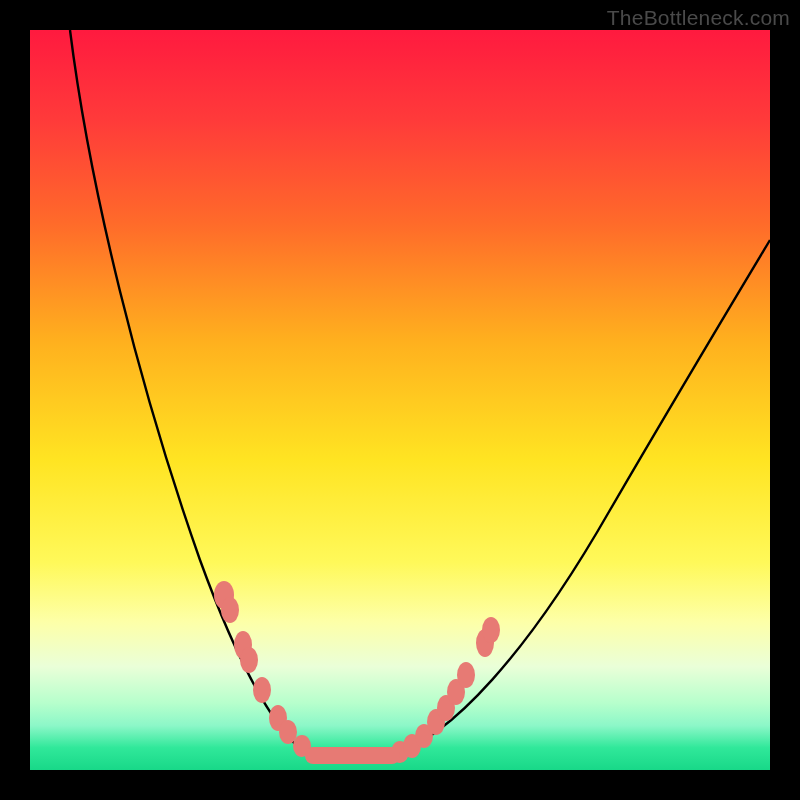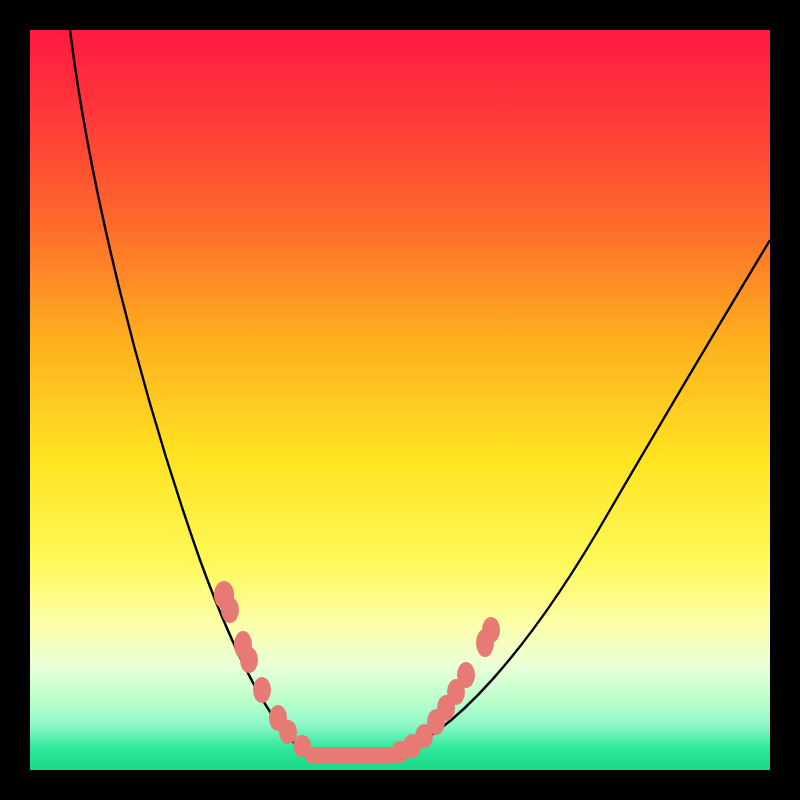--- a/index.html
+++ b/index.html
@@ -91,14 +91,15 @@
         <ellipse cx="436" cy="645" rx="9" ry="13"></ellipse>
         <ellipse cx="455" cy="613" rx="9" ry="14"></ellipse>
         <ellipse cx="461" cy="600" rx="9" ry="13"></ellipse>
       </g>
 
       <rect x="275" y="717" width="95" height="17" rx="8" ry="8" fill="#e77a74"></rect>
     </svg>
 
   </div>
 
+  <div class="watermark">TheBottleneck.com</div>
 
 </div>
 
 </body></html>

